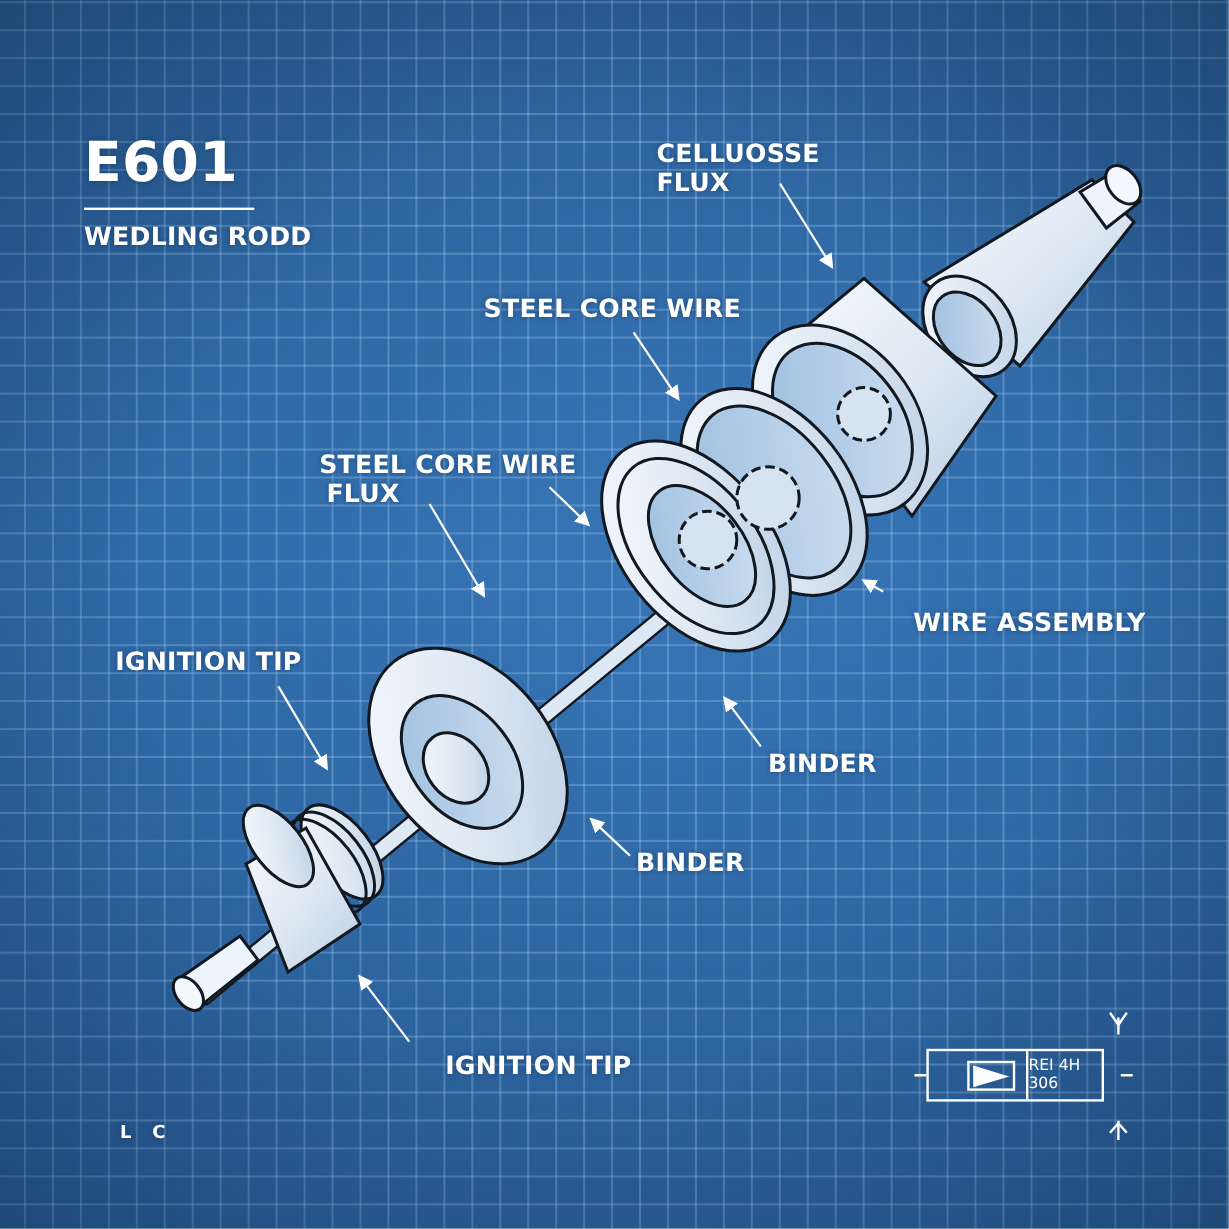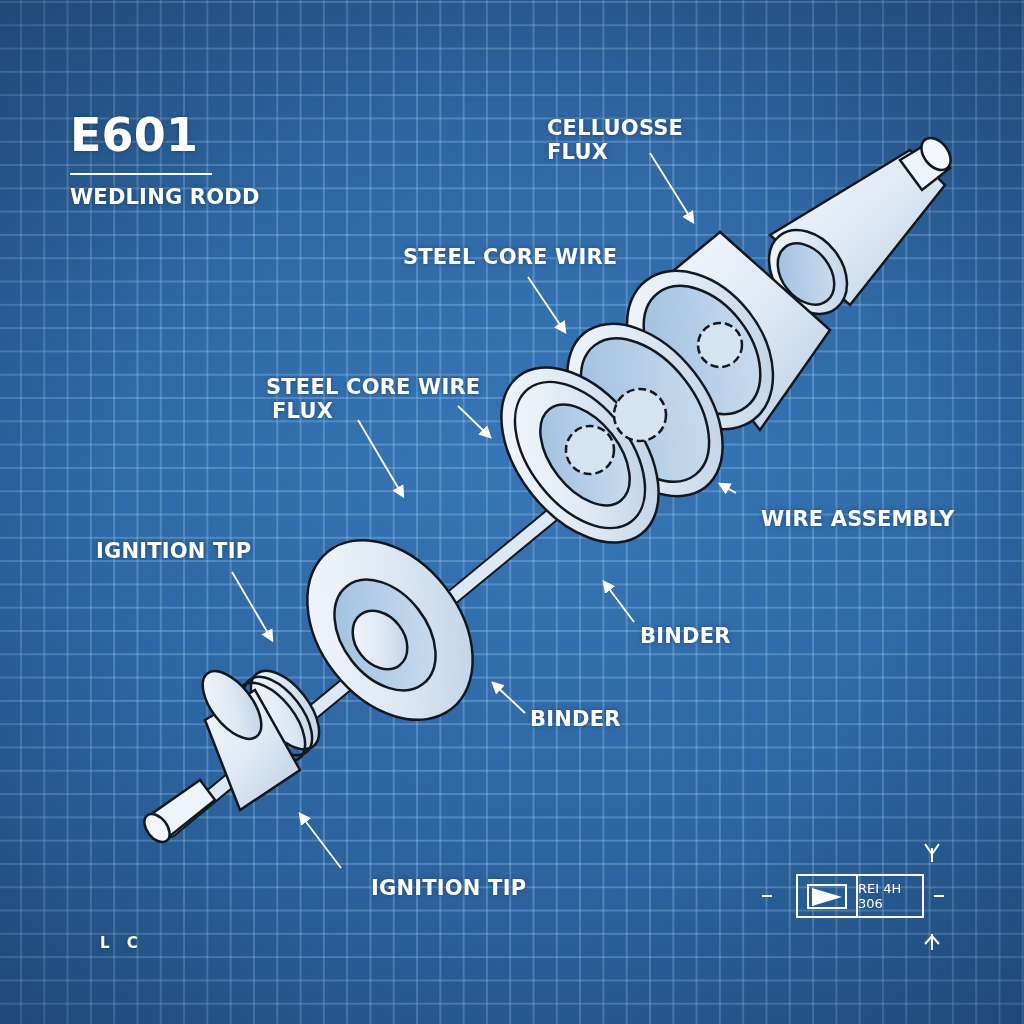--- a/index.html
+++ b/index.html
@@ -16,22 +16,22 @@
     background-size: 23.3px 23.3px; background-position: 20px 1px; }
   .vignette { position:absolute; inset:0;
     background: radial-gradient(ellipse at center, rgba(0,0,0,0) 55%, rgba(10,30,60,0.35) 100%); }
   .lbl { position:absolute; font-weight:bold; letter-spacing:0.2px; white-space:nowrap;
     text-shadow: 0 0 4px rgba(20,50,90,0.6); }
   .title { left:70px; top:108px; font-size:46px; font-weight:bold; }
   .title-rule { position:absolute; left:70px; top:173px; width:142px; height:2px; background:#ffffff; }
   .subtitle { left:70px; top:185px; font-size:21px; font-weight:bold; }
   .callout { font-size:21px; line-height:24px; }
   svg.art { position:absolute; left:0; top:0; }
-  .titleblock { position:absolute; left:796px; top:874px; width:128px; height:44px;
-    border:2px solid #ffffff; box-sizing:border-box; display:flex; }
+  .titleblock { position:absolute; left:772px; top:874px; width:148px; height:44px;
+    border:2px solid #ffffff; box-sizing:border-box; display:flex;padding-left:23px; }
   .tb-icon { width:60px; height:100%; border-right:2px solid #ffffff; box-sizing:border-box;
     display:flex; align-items:center; justify-content:center; }
   .tb-icon-box { width:40px; height:25px; border:2px solid #fff; box-sizing:border-box; position:relative; }
   .tb-tri { position:absolute; left:3px; top:2px; width:0; height:0;
     border-top:9px solid transparent; border-bottom:9px solid transparent; border-left:30px solid #ffffff; }
   .tb-text { flex:1; display:flex; align-items:center; justify-content:center; font-size:13px; }
   .corner { left:100px; top:934px; font-size:15px; font-weight:bold; letter-spacing:6px; }
 </style>
 </head>
 <body>

